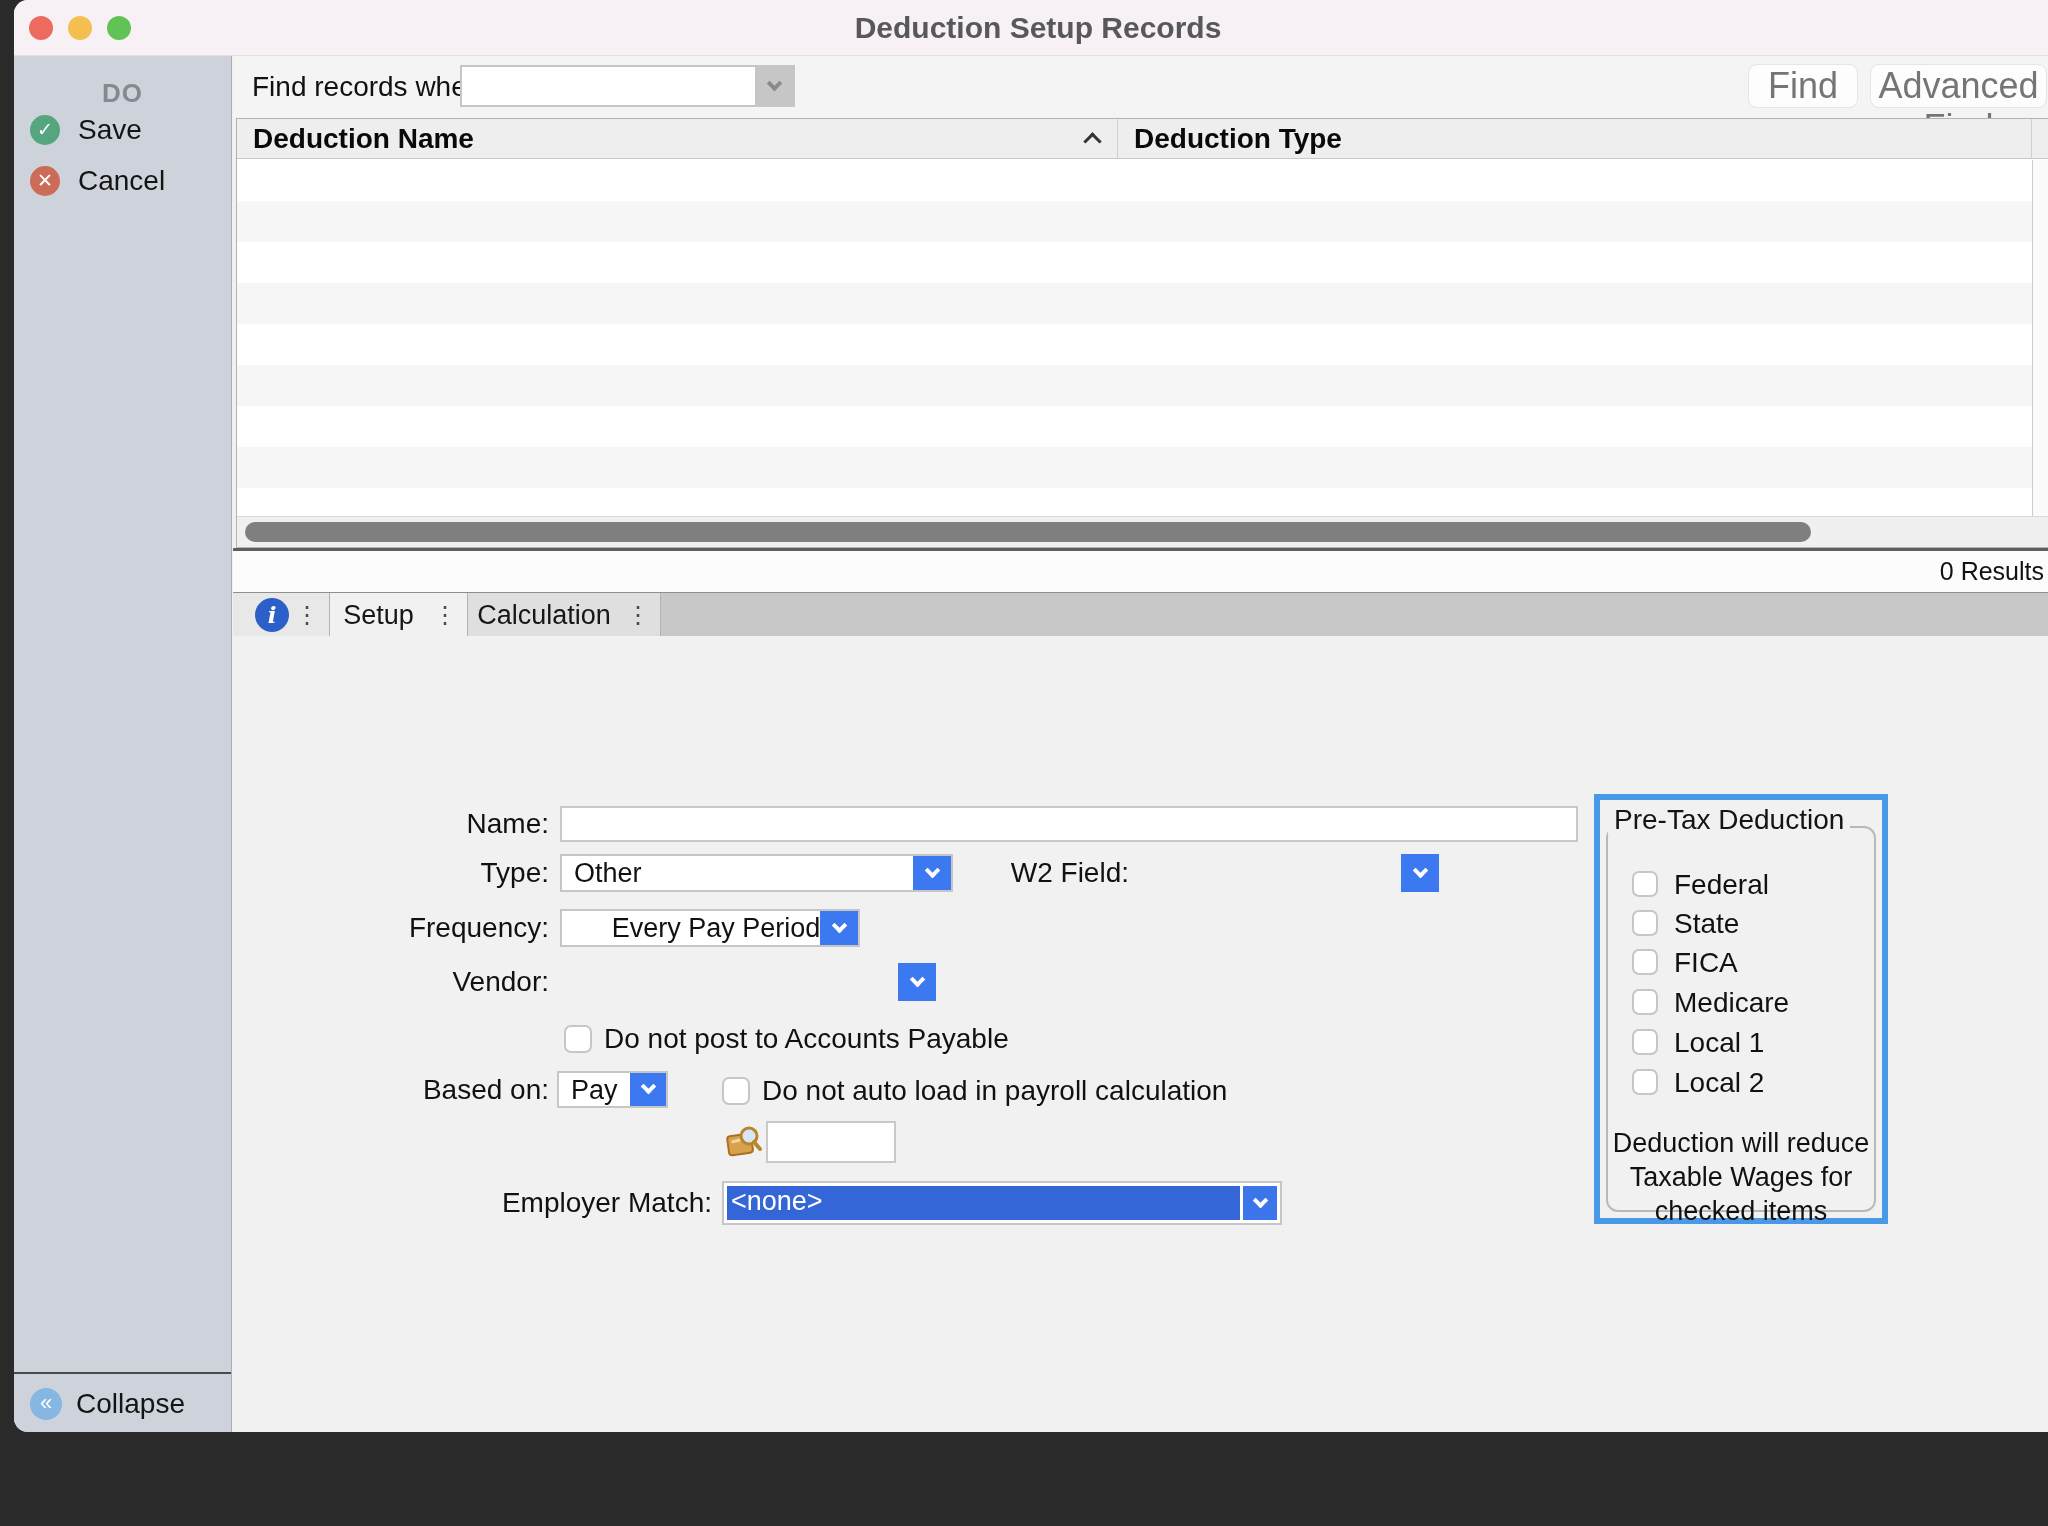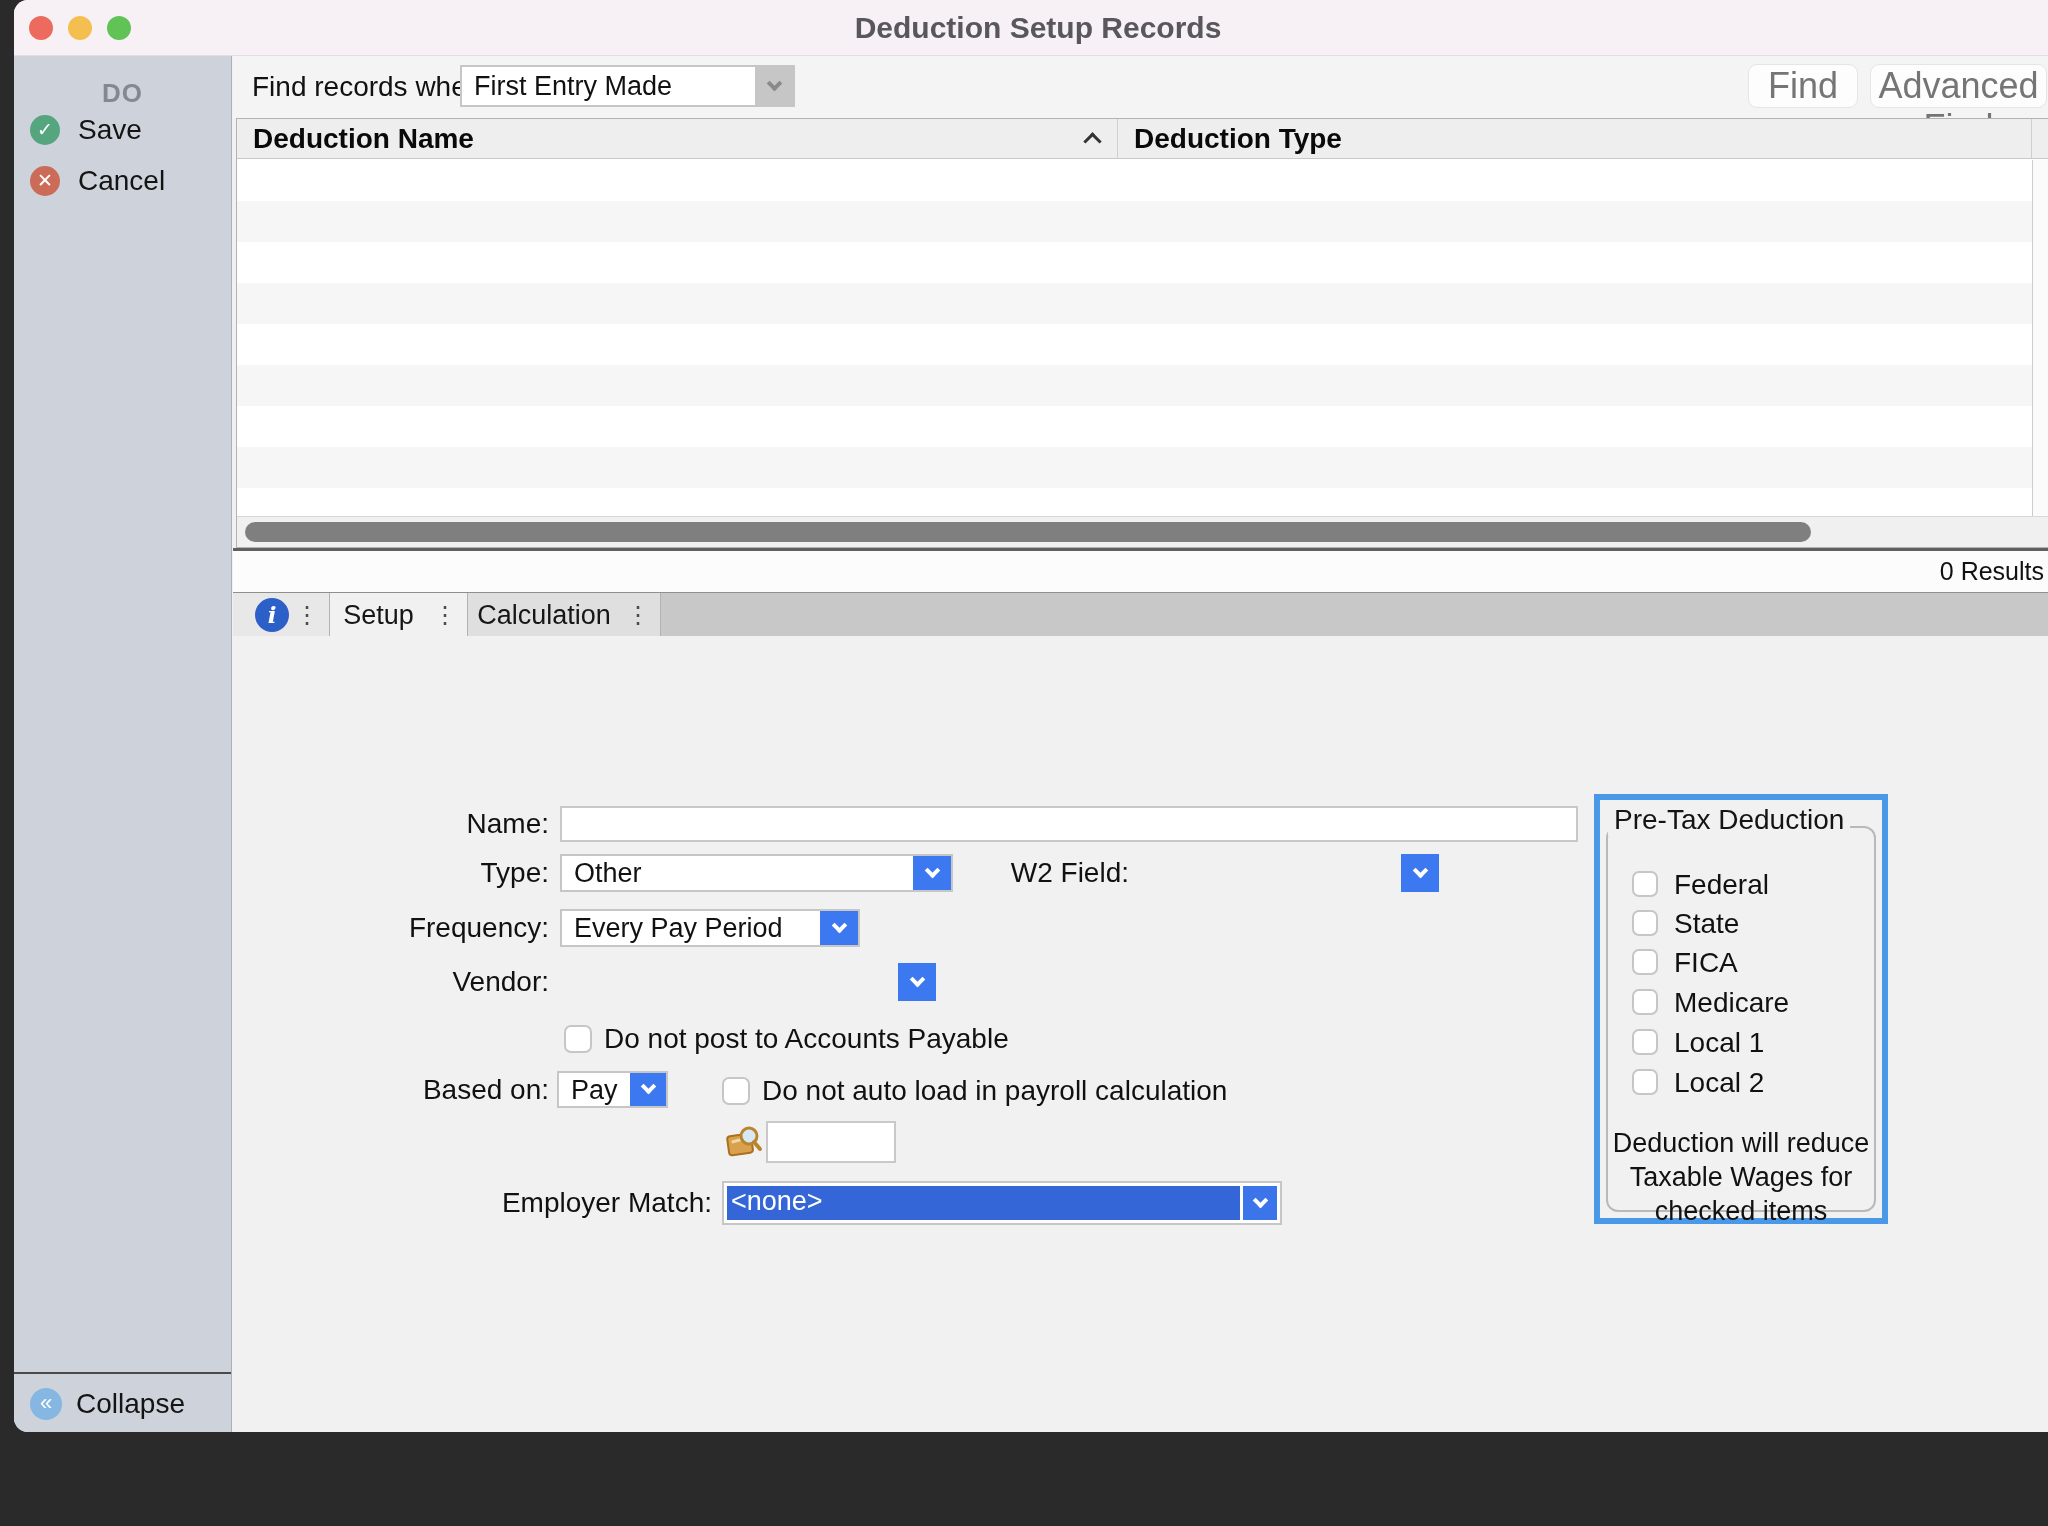--- a/index.html
+++ b/index.html
@@ -120,21 +120,20 @@
       <span class="circ2">«</span>
       <span class="lbl">Collapse</span>
     </div>
   </div>
 
   <div class="main">
 
     <div class="find-row">
       <span class="find-label">Find records where</span>
       <div class="dd" style="left:227px;top:9px;width:335px;height:42px;">
-        <span class="dd-text" style="line-height:38px;">First Entry Made</span>
         <span class="dd-btn gray">
             <i class="chev dark"></i>
           </span>
       </div>
       <div class="btn find">Find</div>
       <div class="btn adv">Advanced Find</div>
     </div>
 
     <div class="table-panel">
       <div class="thead">
@@ -194,21 +193,21 @@
         <span class="dd-btn">
             <i class="chev"></i>
           </span>
       </div>
       <span class="flabel" style="left:580px;width:316px;top:218px;line-height:38px;">W2 Field:</span>
       <div class="dd-solo" style="left:1168px;top:218px;">
           <i class="chev"></i>
         </div>
 
       <span class="flabel" style="left:0;width:316px;top:273px;line-height:38px;">Frequency:</span>
-      <div class="dd" style="left:327px;top:273px;width:300px;height:38px;">
+      <div class="dd" style="left:327px;top:273px;width:300px;height:38px;text-align:center;">
         <span class="dd-text">Every Pay Period</span>
         <span class="dd-btn">
             <i class="chev"></i>
           </span>
       </div>
 
       <span class="flabel" style="left:0;width:316px;top:327px;line-height:38px;">Vendor:</span>
       <div class="dd-solo" style="left:665px;top:327px;">
           <i class="chev"></i>
         </div>

